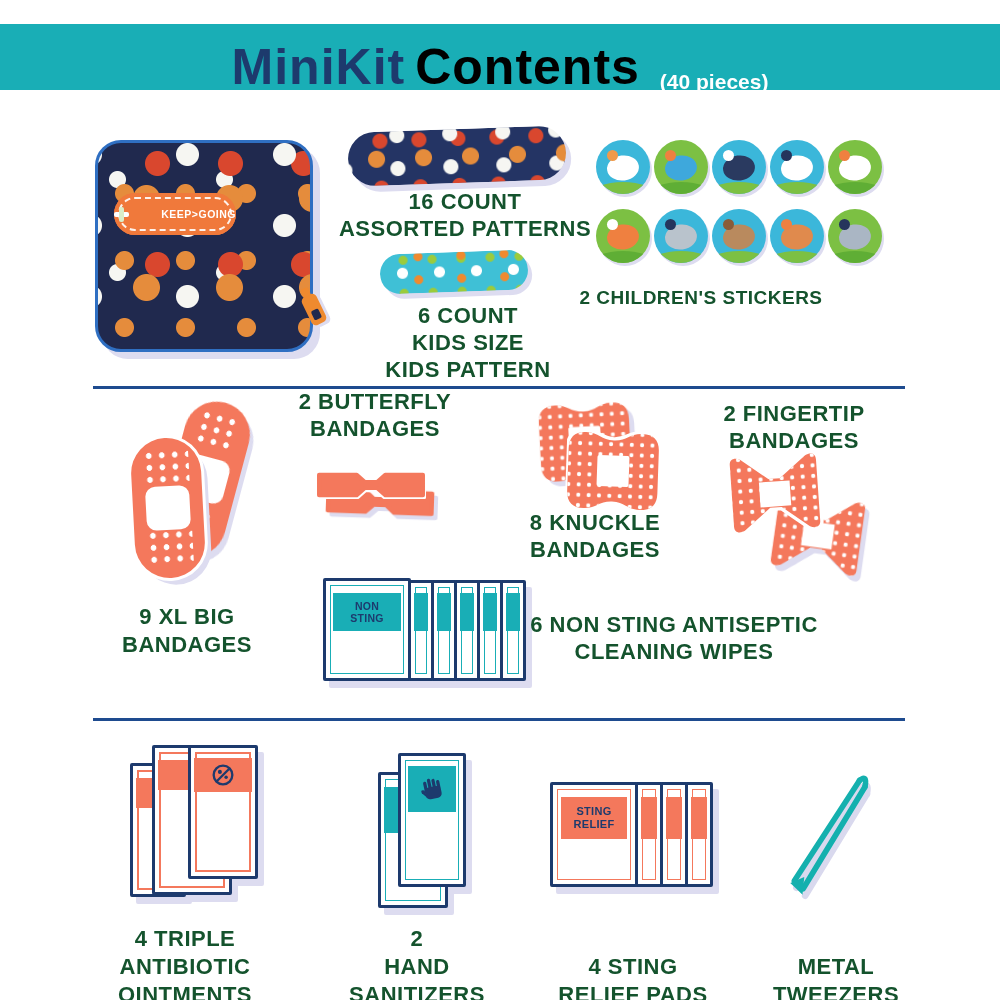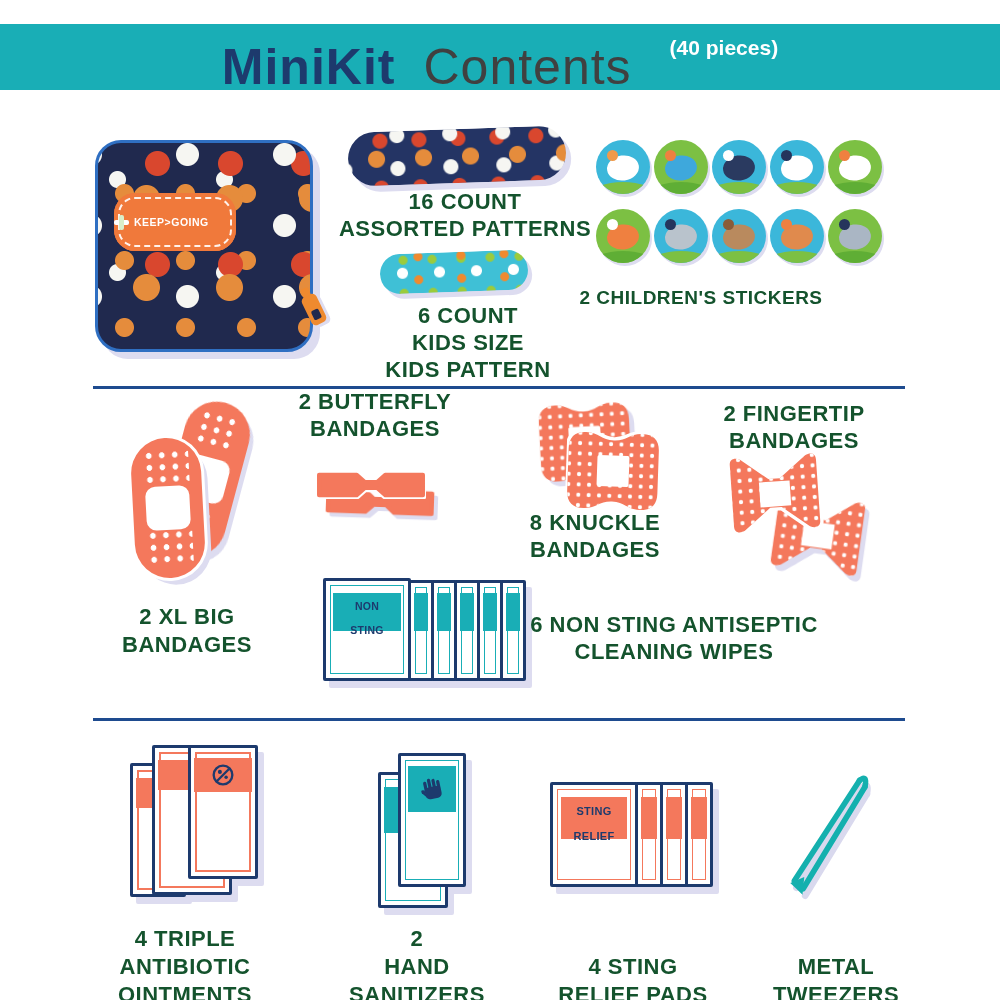--- a/index.html
+++ b/index.html
@@ -2,23 +2,23 @@
 <html><head>
 <meta charset="utf-8">
 <style>
   html,body{margin:0;padding:0;background:#fff;}
   #stage{position:relative;width:1000px;height:1000px;background:#fff;overflow:hidden;
          font-family:"Liberation Sans","DejaVu Sans",sans-serif;}
 
   
   .banner{position:absolute;left:0;top:24px;width:100%;height:66px;background:#19AEB6;
           display:flex;align-items:baseline;justify-content:center;gap:14px;padding-top:0;}
-  .banner-inner{display:flex;align-items:flex-start;gap:28px;transform:translateY(14px);}
+  .banner-inner{display:flex;align-items:flex-end;gap:10px;transform:translateY(14px);}
   .brand{font-size:50px;font-weight:800;color:#1D3A6D;letter-spacing:1px;}
-  .contents{font-size:50px;font-weight:400;color:#404040;letter-spacing:1px;}
+  .contents{font-size:50px;font-weight:700;color:#000000;letter-spacing:1px;}
   .count-note{font-size:21px;font-weight:700;color:#ffffff;position:relative;top:-2px;margin-left:10px;}
 
   
   .cap{position:absolute;color:#14532d;font-weight:bold;font-size:22px;line-height:27px;
        letter-spacing:.5px;text-align:center;transform:translateX(-50%);white-space:nowrap;}
   .cap.small{font-size:19px;}
   .cap.bot{line-height:28px;}
 
   .divider{position:absolute;left:93px;width:812px;height:3px;background:#1E4B8F;}
 
@@ -27,22 +27,22 @@
          border:3px solid #2F6FC2;background-color:#20294E;
          background-image:
            radial-gradient(circle,#E58C3C 0 13px,transparent 14px),
            radial-gradient(circle,#F6F6F2 0 11px,transparent 12px),
            radial-gradient(circle,#D9472E 0 12px,transparent 13px),
            radial-gradient(circle,#E58C3C 0 9px,transparent 10px),
            radial-gradient(circle,#F6F6F2 0 8px,transparent 9px);
          background-size:83px 89px,97px 71px,73px 101px,61px 67px,107px 93px;
          background-position:7px 11px,41px 47px,23px 71px,57px 17px,73px 83px;
          box-shadow:7px 7px 0 #DDDCF0;}
-  .pouch-label{position:absolute;left:16px;top:50px;width:122px;height:58px;background:#F0793B;
-         border-radius:21px;display:flex;align-items:center;justify-content:flex-start;gap:5px;
+  .pouch-label{position:absolute;left:16px;top:50px;width:122px;height:42px;background:#F0793B;
+         border-radius:21px;display:flex;align-items:center;justify-content:space-between;gap:5px;
          box-shadow:inset 0 0 0 3px #F0793B;}
   .pouch-label .dash{position:absolute;inset:4px;border:2px dashed rgba(255,255,255,.9);border-radius:17px;}
   .pouch-label-text{color:#fff;font-size:10.5px;font-weight:800;letter-spacing:.5px;}
   .cross{position:relative;width:15px;height:15px;flex:0 0 15px;}
   .cross:before{content:"";position:absolute;left:0;top:5px;width:15px;height:5px;background:#fff;border-radius:2px;}
   .cross:after{content:"";position:absolute;left:5px;top:0;width:5px;height:15px;background:#D9EEC9;border-radius:2px;}
   .zipper{position:absolute;right:-12px;bottom:24px;width:16px;height:31px;background:#EF8A2F;
           border-radius:5px;transform:rotate(-26deg);box-shadow:3px 3px 0 #DDDCF0;}
   .zipper .hole{position:absolute;left:4px;bottom:5px;width:8px;height:10px;background:#20294E;border-radius:2px;}
   .zipper .stem{position:absolute;left:4px;top:-8px;width:8px;height:9px;background:#EF8A2F;border-radius:2px;}
@@ -95,21 +95,21 @@
   .shape{position:absolute;}
 
   
   .packet{position:absolute;background:#fff;border:3px solid #1D3A6D;border-radius:2px;box-sizing:border-box;}
   .packet .inner-teal{position:absolute;inset:4px;border:1px solid #19AEB6;}
   .packet .inner-salmon{position:absolute;inset:4px;border:2px solid #F4785C;}
   .packet .band-teal{position:absolute;left:7px;right:7px;top:12px;height:38px;background:#19AEB6;
         display:flex;align-items:center;justify-content:center;flex-direction:column;}
   .packet .band-salmon{position:absolute;left:3px;right:3px;background:#F4785C;
         display:flex;align-items:center;justify-content:center;flex-direction:column;}
-  .pack-label{color:#1D3A6D;font-weight:800;font-size:10.5px;line-height:12px;letter-spacing:.3px;text-align:center;margin-top:12px;}
+  .pack-label{color:#1D3A6D;font-weight:800;font-size:10.5px;line-height:12px;letter-spacing:.3px;text-align:center;}
   .sliver-band{position:absolute;left:3px;right:3px;background:#19AEB6;}
   .sliver-band.salmon{background:#F4785C;}
   .shadow-group{filter:drop-shadow(6px 7px 0 #DDDCF0);}
 </style>
 </head>
 <body>
 
 <div id="stage">
 
   <div class="banner">
@@ -203,21 +203,21 @@
     <span class="dots top"></span>
       <span class="pad"></span>
       <span class="dots bot"></span>
   </div>
   <div class="xl front">
     <span class="dots top"></span>
       <span class="pad"></span>
       <span class="dots bot"></span>
   </div>
   <div class="cap" style="left:187px;top:603px;line-height:28px;">
-    <div>2 XL BIG</div>
+    <div>9 XL BIG</div>
     <div>BANDAGES</div>
   </div>
 
   <div class="cap" style="left:375px;top:388px;">
     <div>2 BUTTERFLY</div>
     <div>BANDAGES</div>
   </div>
   <svg class="shape" style="left:325px;top:488px;transform:rotate(2deg);filter:drop-shadow(4px 4px 0 #DDDCF0);" width="110" height="28" viewBox="0 0 108 26">
     <path d="M3,3 H40 L48,10 H60 L68,3 H105 V23 H68 L60,16 H48 L40,23 H3 Z" fill="#F4785C" stroke="#F4785C" stroke-width="4" stroke-linejoin="round"></path>
   </svg>

